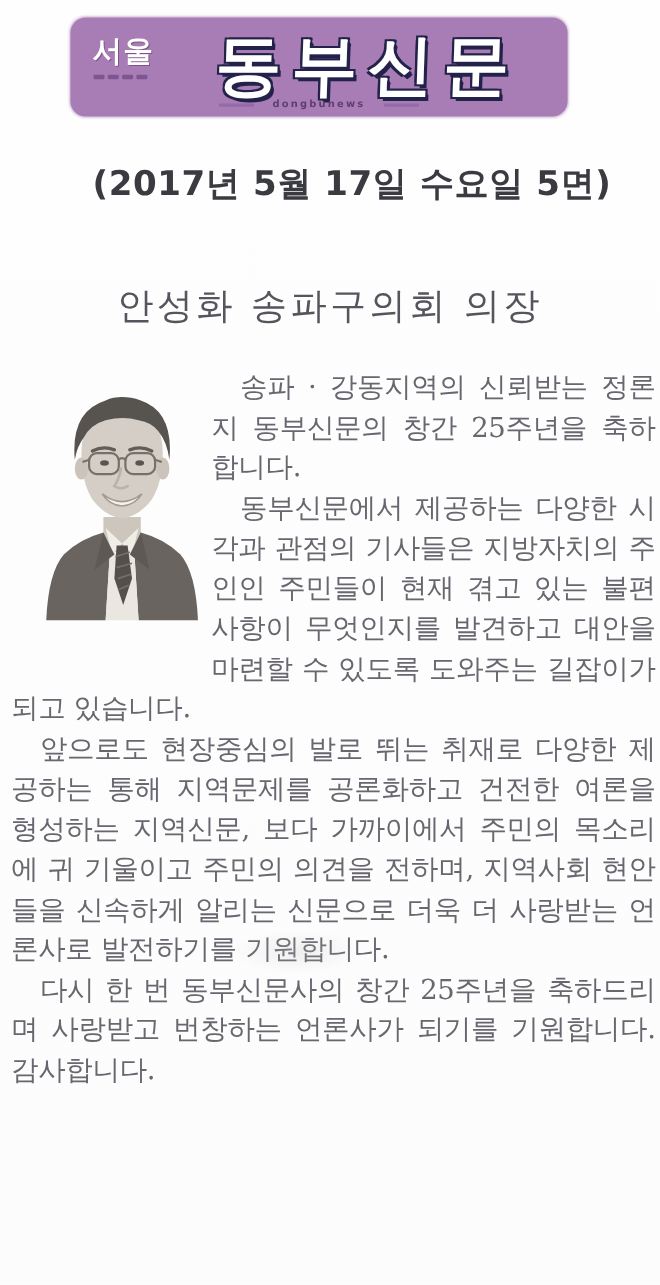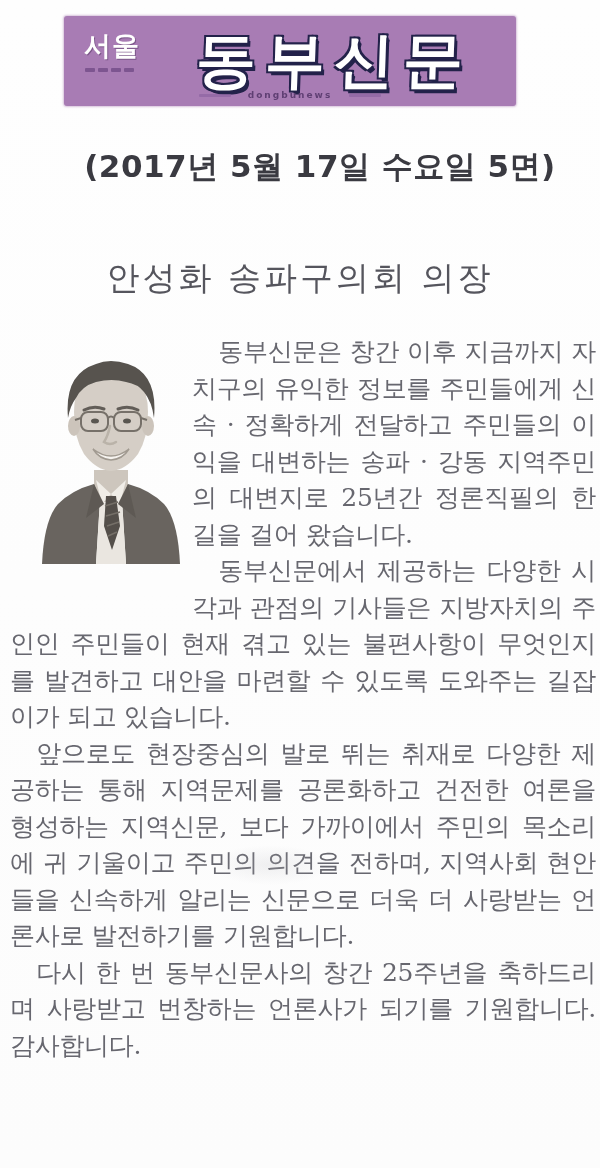--- a/index.html
+++ b/index.html
@@ -5,21 +5,21 @@
   html,body{margin:0;padding:0;background:#ffffff;}
   .page{
     position:relative;width:600px;height:1168px;overflow:hidden;
     background:linear-gradient(#fefefe,#fcfcfc);
     font-family:"DejaVu Serif", serif;
   }
 
   
   .masthead{
     position:absolute;left:64px;top:16px;width:452px;height:90px;
-    background:#a87cb4;border-radius:3px;
+    background:#a87cb4;border-radius:14px;
     box-shadow:0 0 2px 1px rgba(168,124,180,.45);
   }
   .region{
     position:absolute;left:20px;top:12px;
     font-family:"DejaVu Sans", sans-serif;font-weight:800;font-size:27px;
     color:#ffffff;letter-spacing:1px;text-shadow:1px 1px 0 #7a5588;
   }
   .region-marks{position:absolute;left:21px;top:52px;display:flex;gap:3px;}
   .region-marks i{display:block;width:10px;height:4px;background:#7d5590;border-radius:1px;}
   .np-title{
@@ -128,20 +128,20 @@
         <path d="M142,210 Q140,166 126,150 Q112,136 90,130 L84,146 L88,210 Z" fill="#5d5852"></path>
         <path d="M58,210 L62,146 L73,152 L84,146 L88,210 Z" fill="#e9e5de"></path>
 
         <path d="M56,130 L48,164 L66,150 Z" fill="#514c46"></path>
         <path d="M90,130 L98,164 L80,150 Z" fill="#514c46"></path>
 
         <path d="M68,142 L78,142 L82,172 L74,196 L66,172 Z" fill="#46413b"></path>
         <path d="M67,152 L80,148 M68,162 L82,158 M69,172 L81,168 M70,182 L79,178" stroke="#6a645c" stroke-width="1.5"></path>
       </svg>
     </span>
-    <p>동부신문은 창간 이후 지금까지 자치구의 유익한 정보를 주민들에게 신속 · 정확하게 전달하고 주민들의 이익을 대변하는 송파 · 강동 지역주민의 대변지로 25년간 정론직필의 한 길을 걸어 왔습니다.</p>
+    <p>송파 · 강동지역의 신뢰받는 정론지 동부신문의 창간 25주년을 축하합니다.</p>
     <p>동부신문에서 제공하는 다양한 시각과 관점의 기사들은 지방자치의 주인인 주민들이 현재 겪고 있는 불편사항이 무엇인지를 발견하고 대안을 마련할 수 있도록 도와주는 길잡이가 되고 있습니다.</p>
     <p>앞으로도 현장중심의 발로 뛰는 취재로 다양한 제공하는 통해 지역문제를 공론화하고 건전한 여론을 형성하는 지역신문, 보다 가까이에서 주민의 목소리에 귀 기울이고 주민의 의견을 전하며, 지역사회 현안들을 신속하게 알리는 신문으로 더욱 더 사랑받는 언론사로 발전하기를 기원합니다.</p>
     <p>다시 한 번 동부신문사의 창간 25주년을 축하드리며 사랑받고 번창하는 언론사가 되기를 기원합니다. 감사합니다.</p>
   </div>
 
   <div class="smudge"></div>
 </div>
 
 </body></html>

